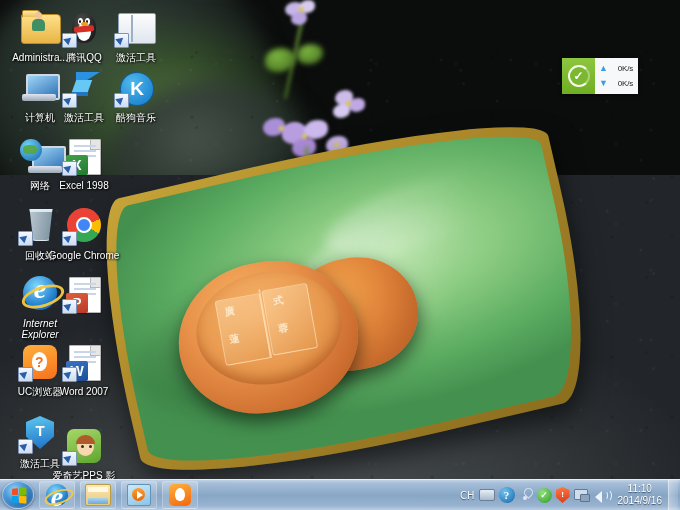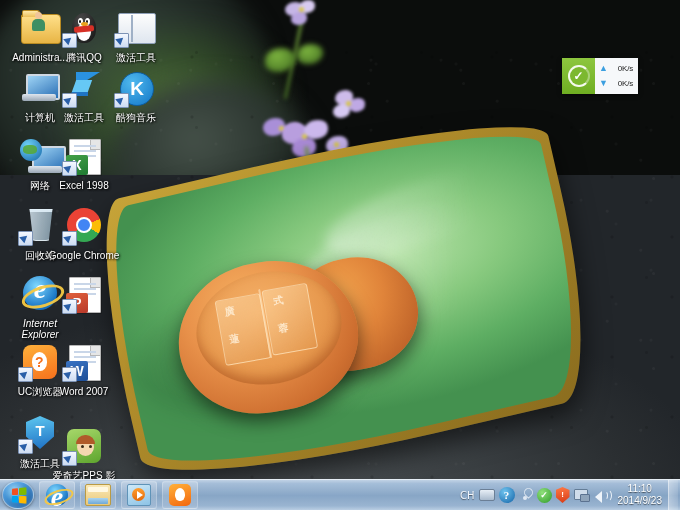--- a/index.html
+++ b/index.html
@@ -678,19 +678,19 @@
       </div>
       <div class="tray-item">
         <div class="tray-vol">
           <div class="spk"></div>
             <div class="wv wv1"></div>
             <div class="wv wv2"></div>
         </div>
       </div>
       <div id="clock">
         <div>11:10</div>
-        <div>2014/9/23</div>
+        <div>2014/9/16</div>
       </div>
       <div id="showdesktop"></div>
     </div>
   </div>
 
 </div>
 
 </body></html>

